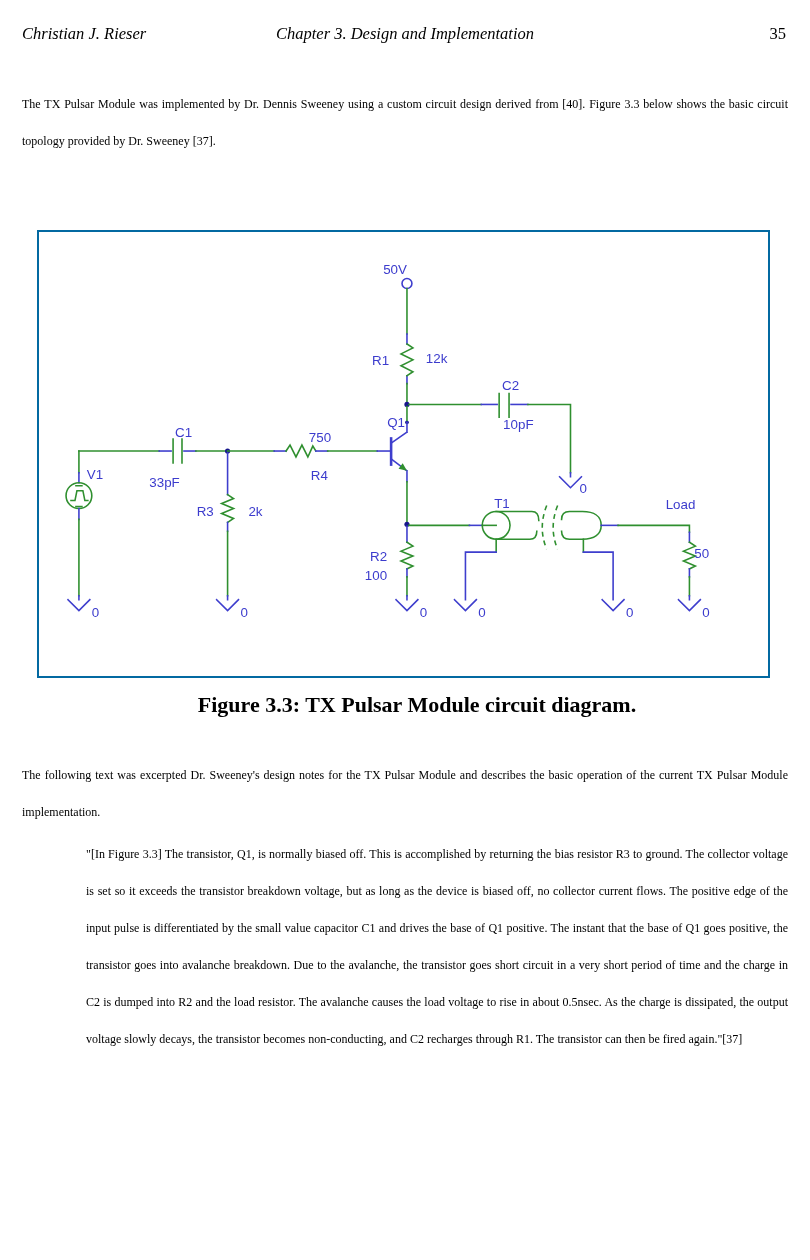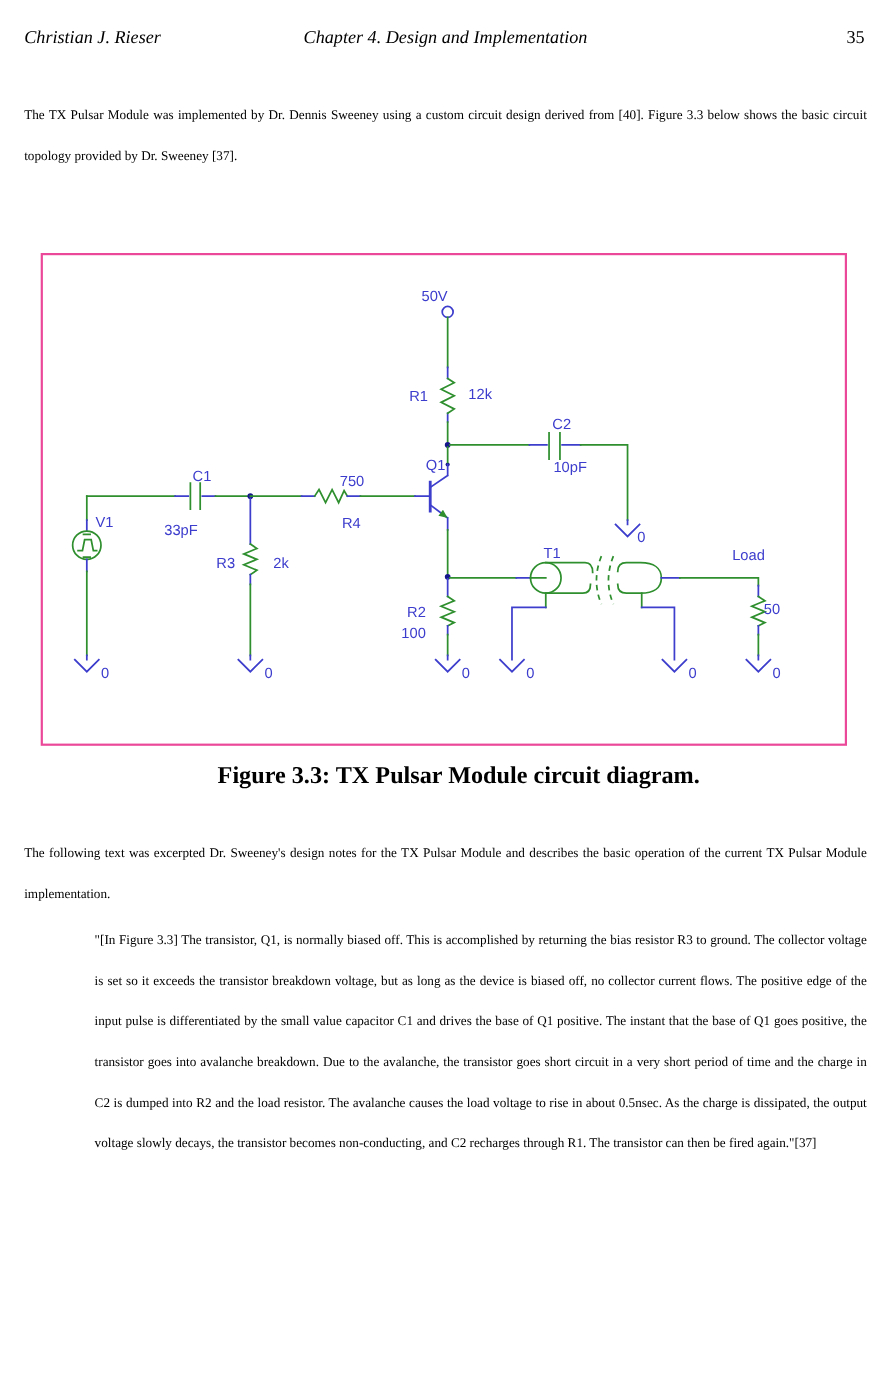--- a/index.html
+++ b/index.html
@@ -8,41 +8,41 @@
   .hdr{position:absolute;top:24px;left:22px;right:22px;height:22px;
        font-style:italic;font-size:16.5px;text-decoration:underline;}
   .hdr-center{position:absolute;left:0;right:0;top:0;text-align:center;}
   .hdr-left{position:absolute;left:0;top:0;}
   .hdr-right{position:absolute;right:2px;top:0;font-style:normal;}
   .para{position:absolute;font-size:12px;line-height:37px;text-align:justify;}
   #para-intro{top:86px;left:22px;width:766px;}
   #para-body{top:757px;left:22px;width:766px;}
   #para-quote{top:836px;left:86px;width:702px;}
   .figure-box{position:absolute;top:230px;left:37px;width:733px;height:448px;
-              border:2px solid #ec4899;box-sizing:border-box;background:#fff;}
+              border:2px solid #0369a1;box-sizing:border-box;background:#fff;}
   .figure-box svg{display:block;}
   .caption{position:absolute;top:692px;left:12px;width:810px;text-align:center;
            font-weight:bold;font-size:22px;}
   
   .w{stroke:#2f8f2f;stroke-width:1.6;fill:none;stroke-linecap:square;}
   .b{stroke:#3e3ecd;stroke-width:1.6;fill:none;stroke-linecap:square;}
   .bar{stroke:#3e3ecd;stroke-width:2.6;fill:none;}
   .dash{stroke:#2f8f2f;stroke-width:1.6;fill:none;stroke-dasharray:5 4;}
   .dot{fill:#16168c;stroke:none;}
   .slabel{font-family:"Liberation Sans","DejaVu Sans",sans-serif;font-size:13.5px;
           fill:#3c3ccd;}
 </style>
 </head>
 <body>
 
 <div class="page">
 
   <div class="hdr">
     <span class="hdr-left">Christian J. Rieser</span>
-    <span class="hdr-center">Chapter 4. Design and Implementation</span>
+    <span class="hdr-center">Chapter 3. Design and Implementation</span>
     <span class="hdr-right">35</span>
   </div>
 
   <div class="para" id="para-intro">The TX Pulsar Module was implemented by Dr. Dennis Sweeney using a custom circuit design derived from [40]. Figure 3.3 below shows the basic circuit topology provided by Dr. Sweeney [37].</div>
 
   <div class="figure-box">
     <svg width="729" height="444" viewBox="0 0 733 448">
 
       <g>
         <text class="slabel" x="346" y="42">50V</text>

